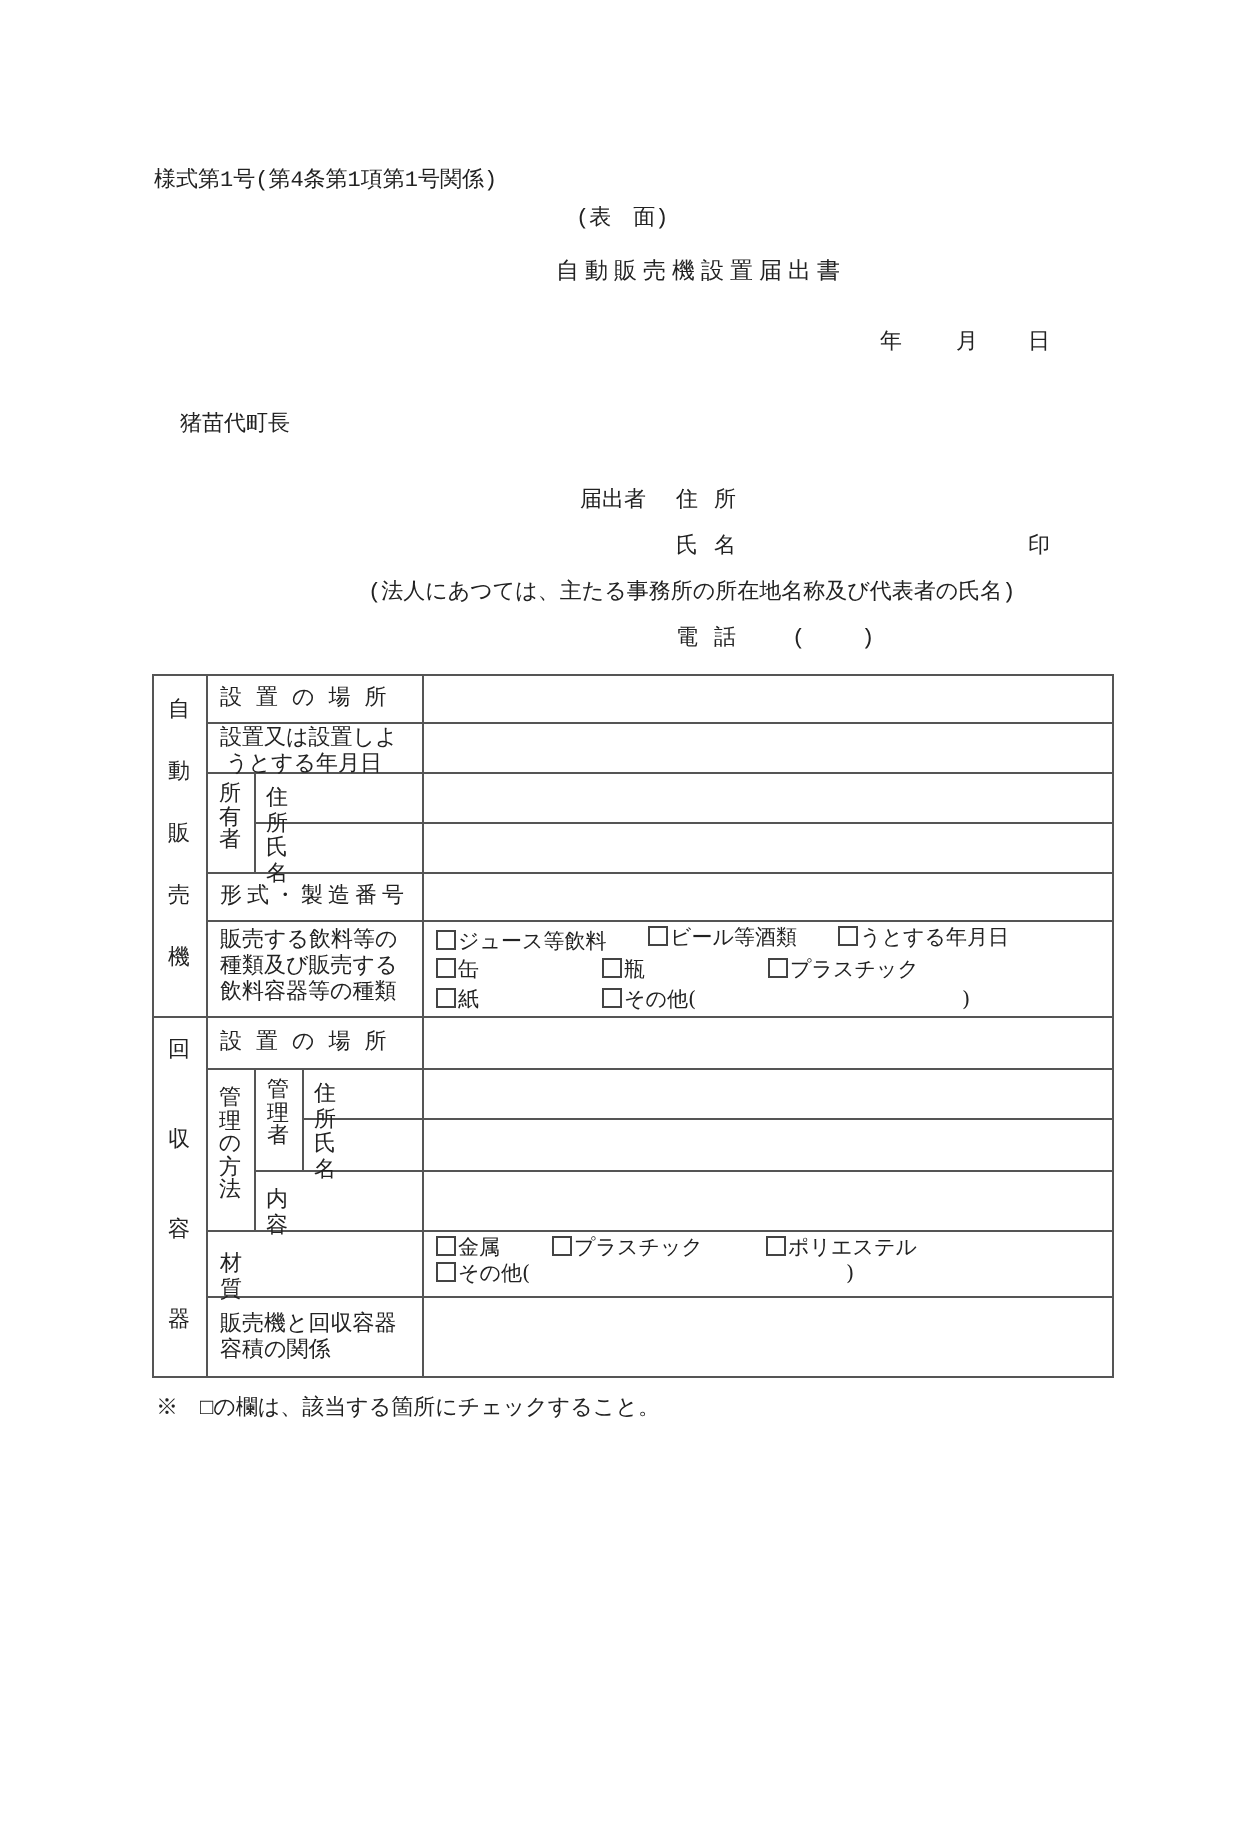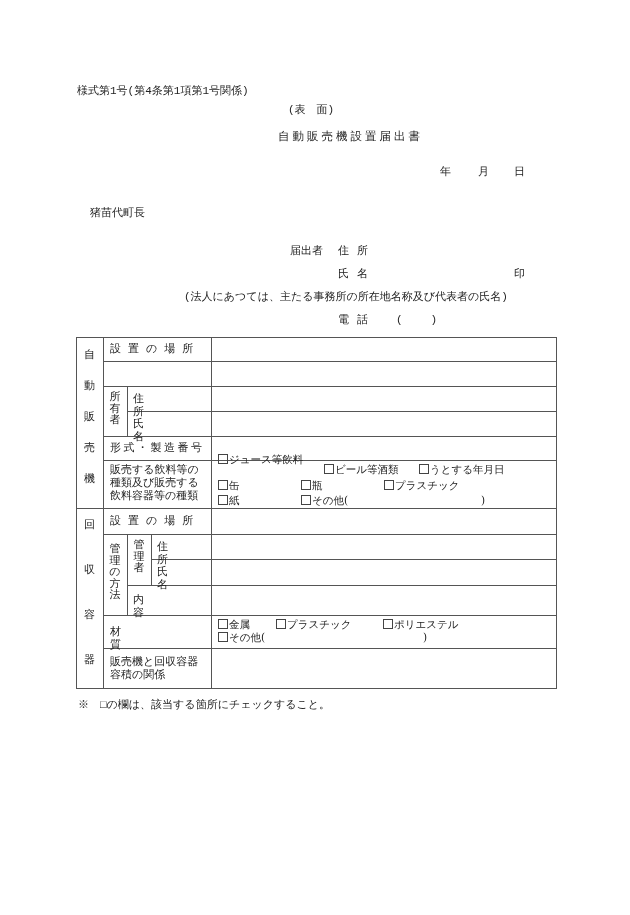--- a/index.html
+++ b/index.html
@@ -79,41 +79,45 @@
 
   <div class="vt" style="left:0;top:10px;width:27px;">
     <div style="height:31px">自</div>
     <div style="height:31px">動</div>
     <div style="height:31px">販</div>
     <div style="height:31px">売</div>
     <div style="height:31px">機</div>
   </div>
 
   <div class="cell" style="left:34px;top:6px;width:96px;letter-spacing:7px">設置の場所</div>
+  <div class="cell" style="left:34px;top:26px;width:100px">
+    <div>設置又は設置しよ</div>
+    <div style="padding-left:3px">うとする年月日</div>
+  </div>
   <div class="vt" style="left:27px;top:54px;width:24px;line-height:1.05">
     <div>所</div>
     <div>有</div>
     <div>者</div>
   </div>
   <div class="cell" style="left:57px;top:56px;width:72px;letter-spacing:42px">住所</div>
   <div class="cell" style="left:57px;top:81px;width:72px;letter-spacing:42px">氏名</div>
   <div class="cell" style="left:34px;top:105px;width:100px;letter-spacing:2.5px">形式・製造番号</div>
   <div class="cell" style="left:34px;top:126px;width:100px;line-height:1.2">
     <div>販売する飲料等の</div>
     <div>種類及び販売する</div>
     <div>飲料容器等の種類</div>
   </div>
 
   <div class="cell" style="left:136px;top:1px;width:344px;height:23px"></div>
   <div class="cell" style="left:136px;top:25px;width:344px;height:24px"></div>
   <div class="cell" style="left:136px;top:50px;width:344px;height:24px"></div>
   <div class="cell" style="left:136px;top:75px;width:344px;height:24px"></div>
   <div class="cell" style="left:136px;top:100px;width:344px;height:23px"></div>
 
-  <div class="opt" style="left:142px;top:116px"><span class="cb"></span><span>ジュース等飲料</span></div>
+  <div class="opt" style="left:142px;top:128px"><span class="cb"></span><span>ジュース等飲料</span></div>
   <div class="opt" style="left:248px;top:126px"><span class="cb"></span><span>ビール等酒類</span></div>
   <div class="opt" style="left:343px;top:126px"><span class="cb"></span><span>うとする年月日</span></div>
   <div class="opt" style="left:142px;top:142px"><span class="cb"></span><span>缶</span></div>
   <div class="opt" style="left:225px;top:142px"><span class="cb"></span><span>瓶</span></div>
   <div class="opt" style="left:308px;top:142px"><span class="cb"></span><span>プラスチック</span></div>
   <div class="opt" style="left:142px;top:157px"><span class="cb"></span><span>紙</span></div>
   <div class="opt" style="left:225px;top:157px"><span class="cb"></span><span>その他(</span></div>
   <div class="opt" style="left:405px;top:157px">)</div>
 
   <div class="vt" style="left:0;top:180px;width:27px;">

